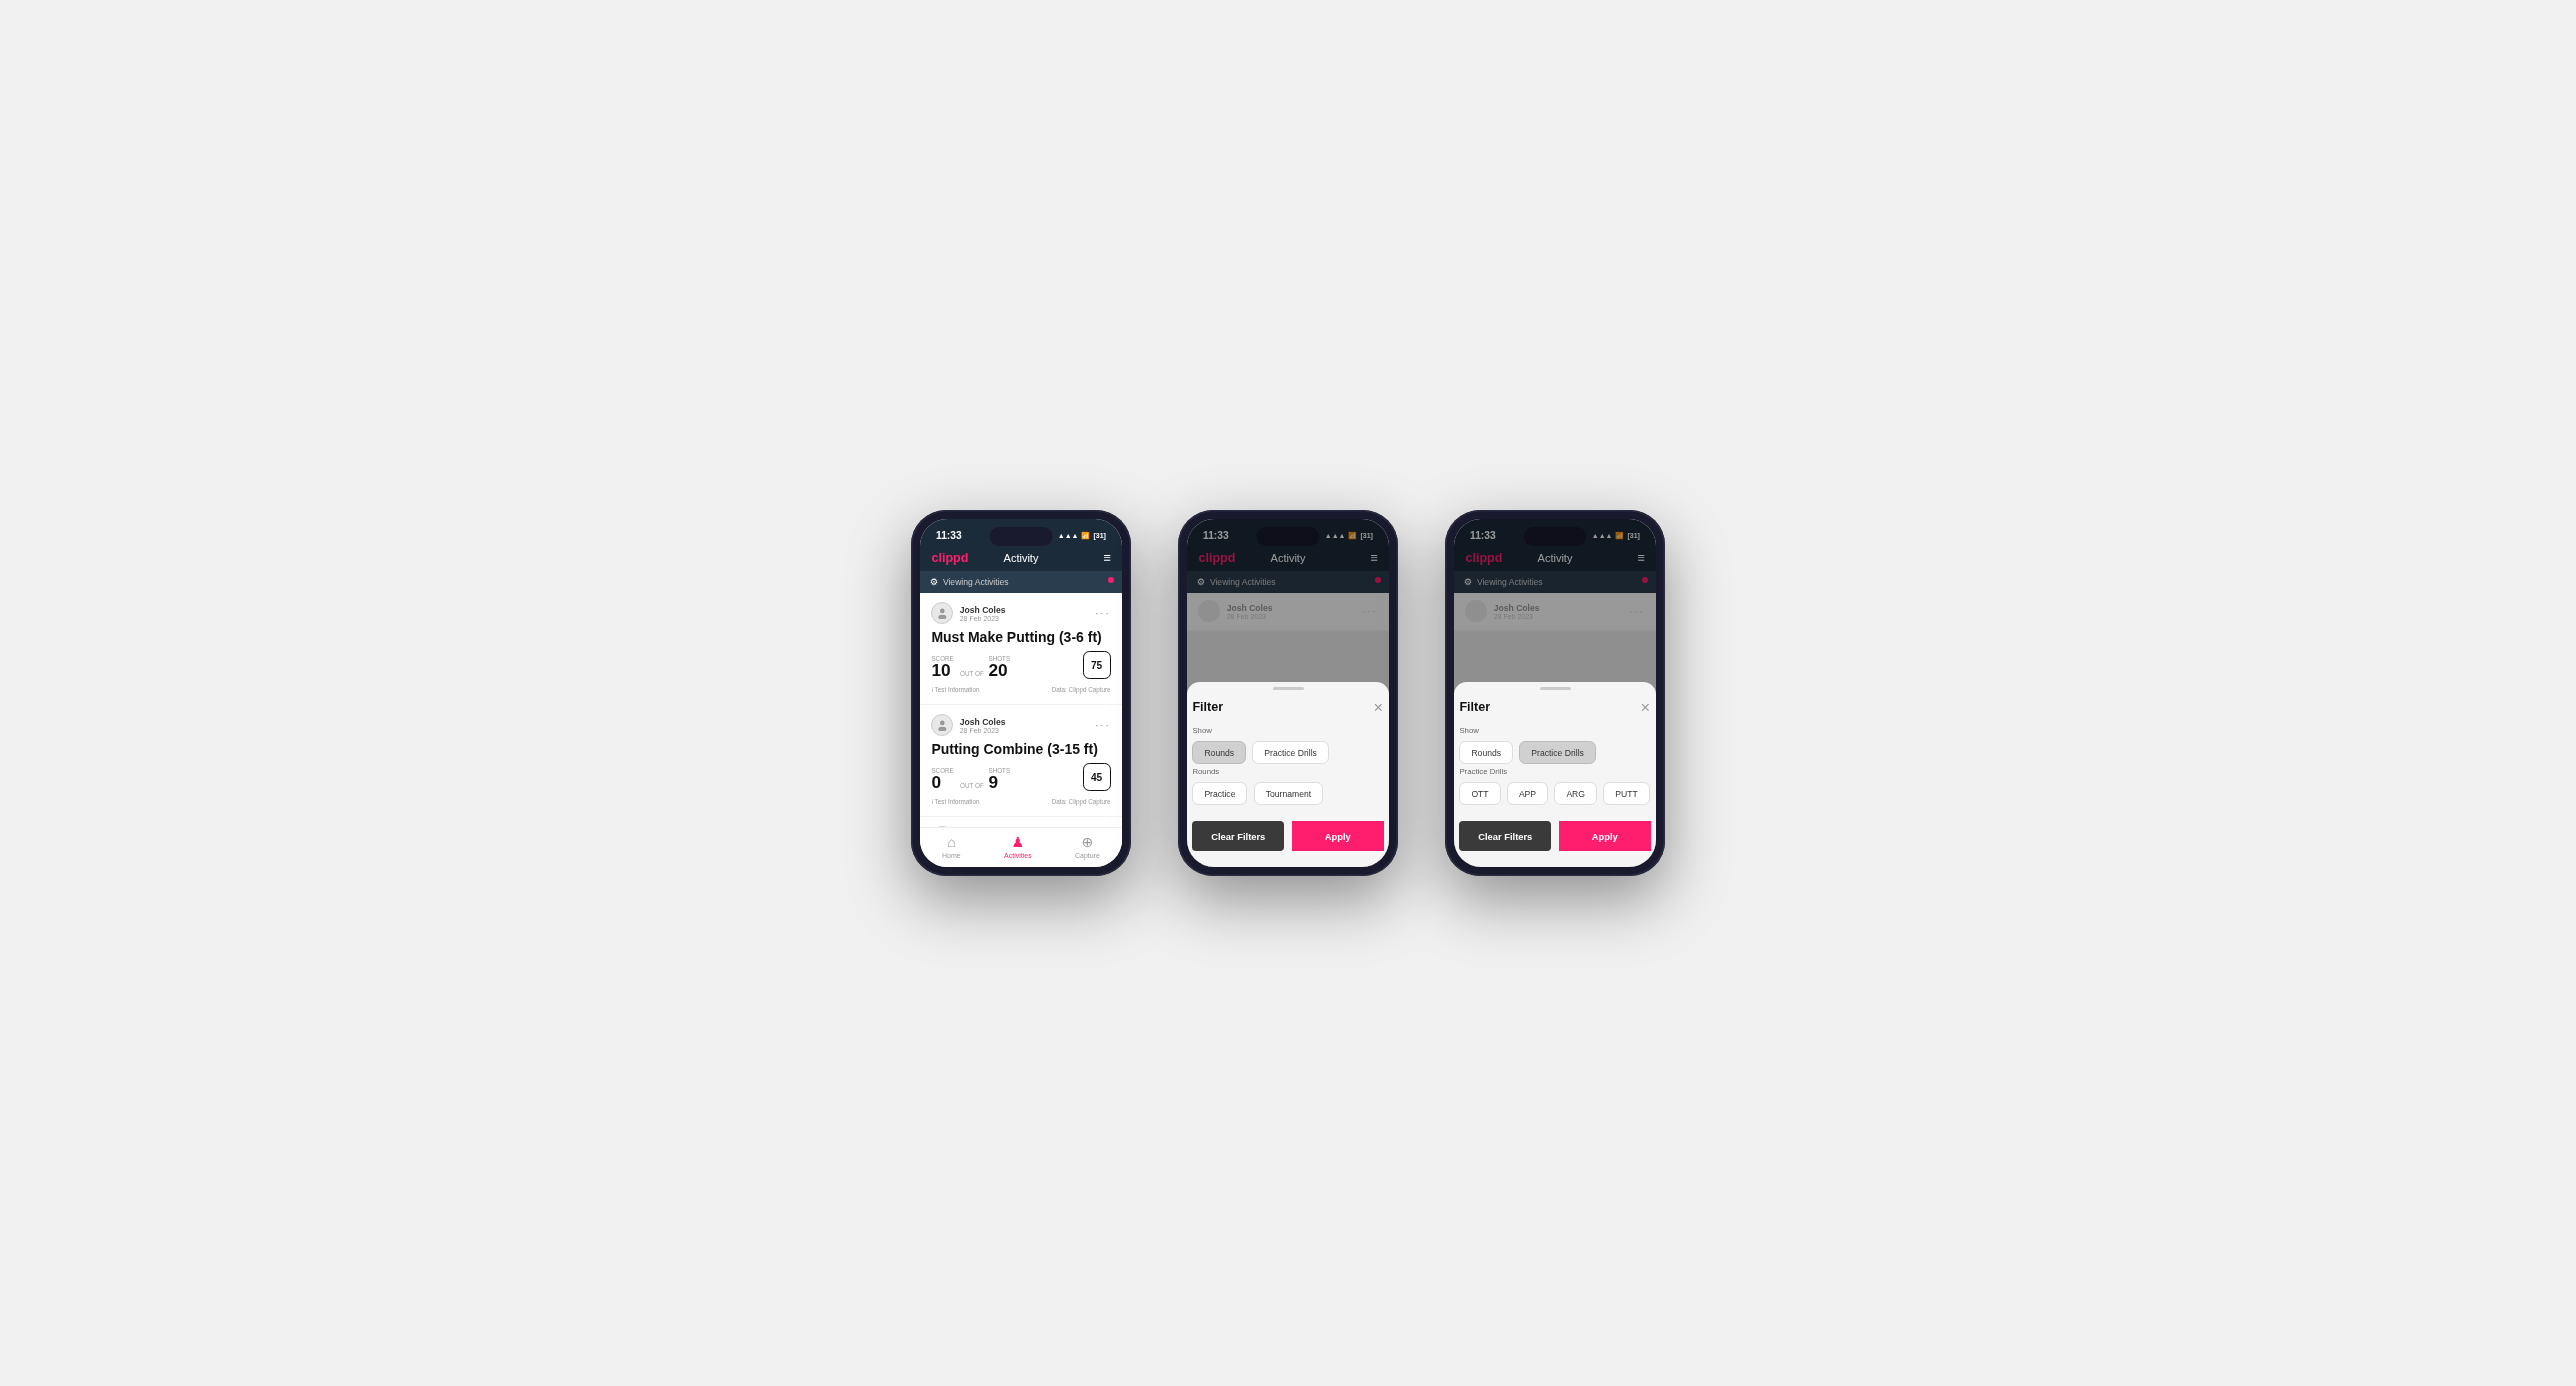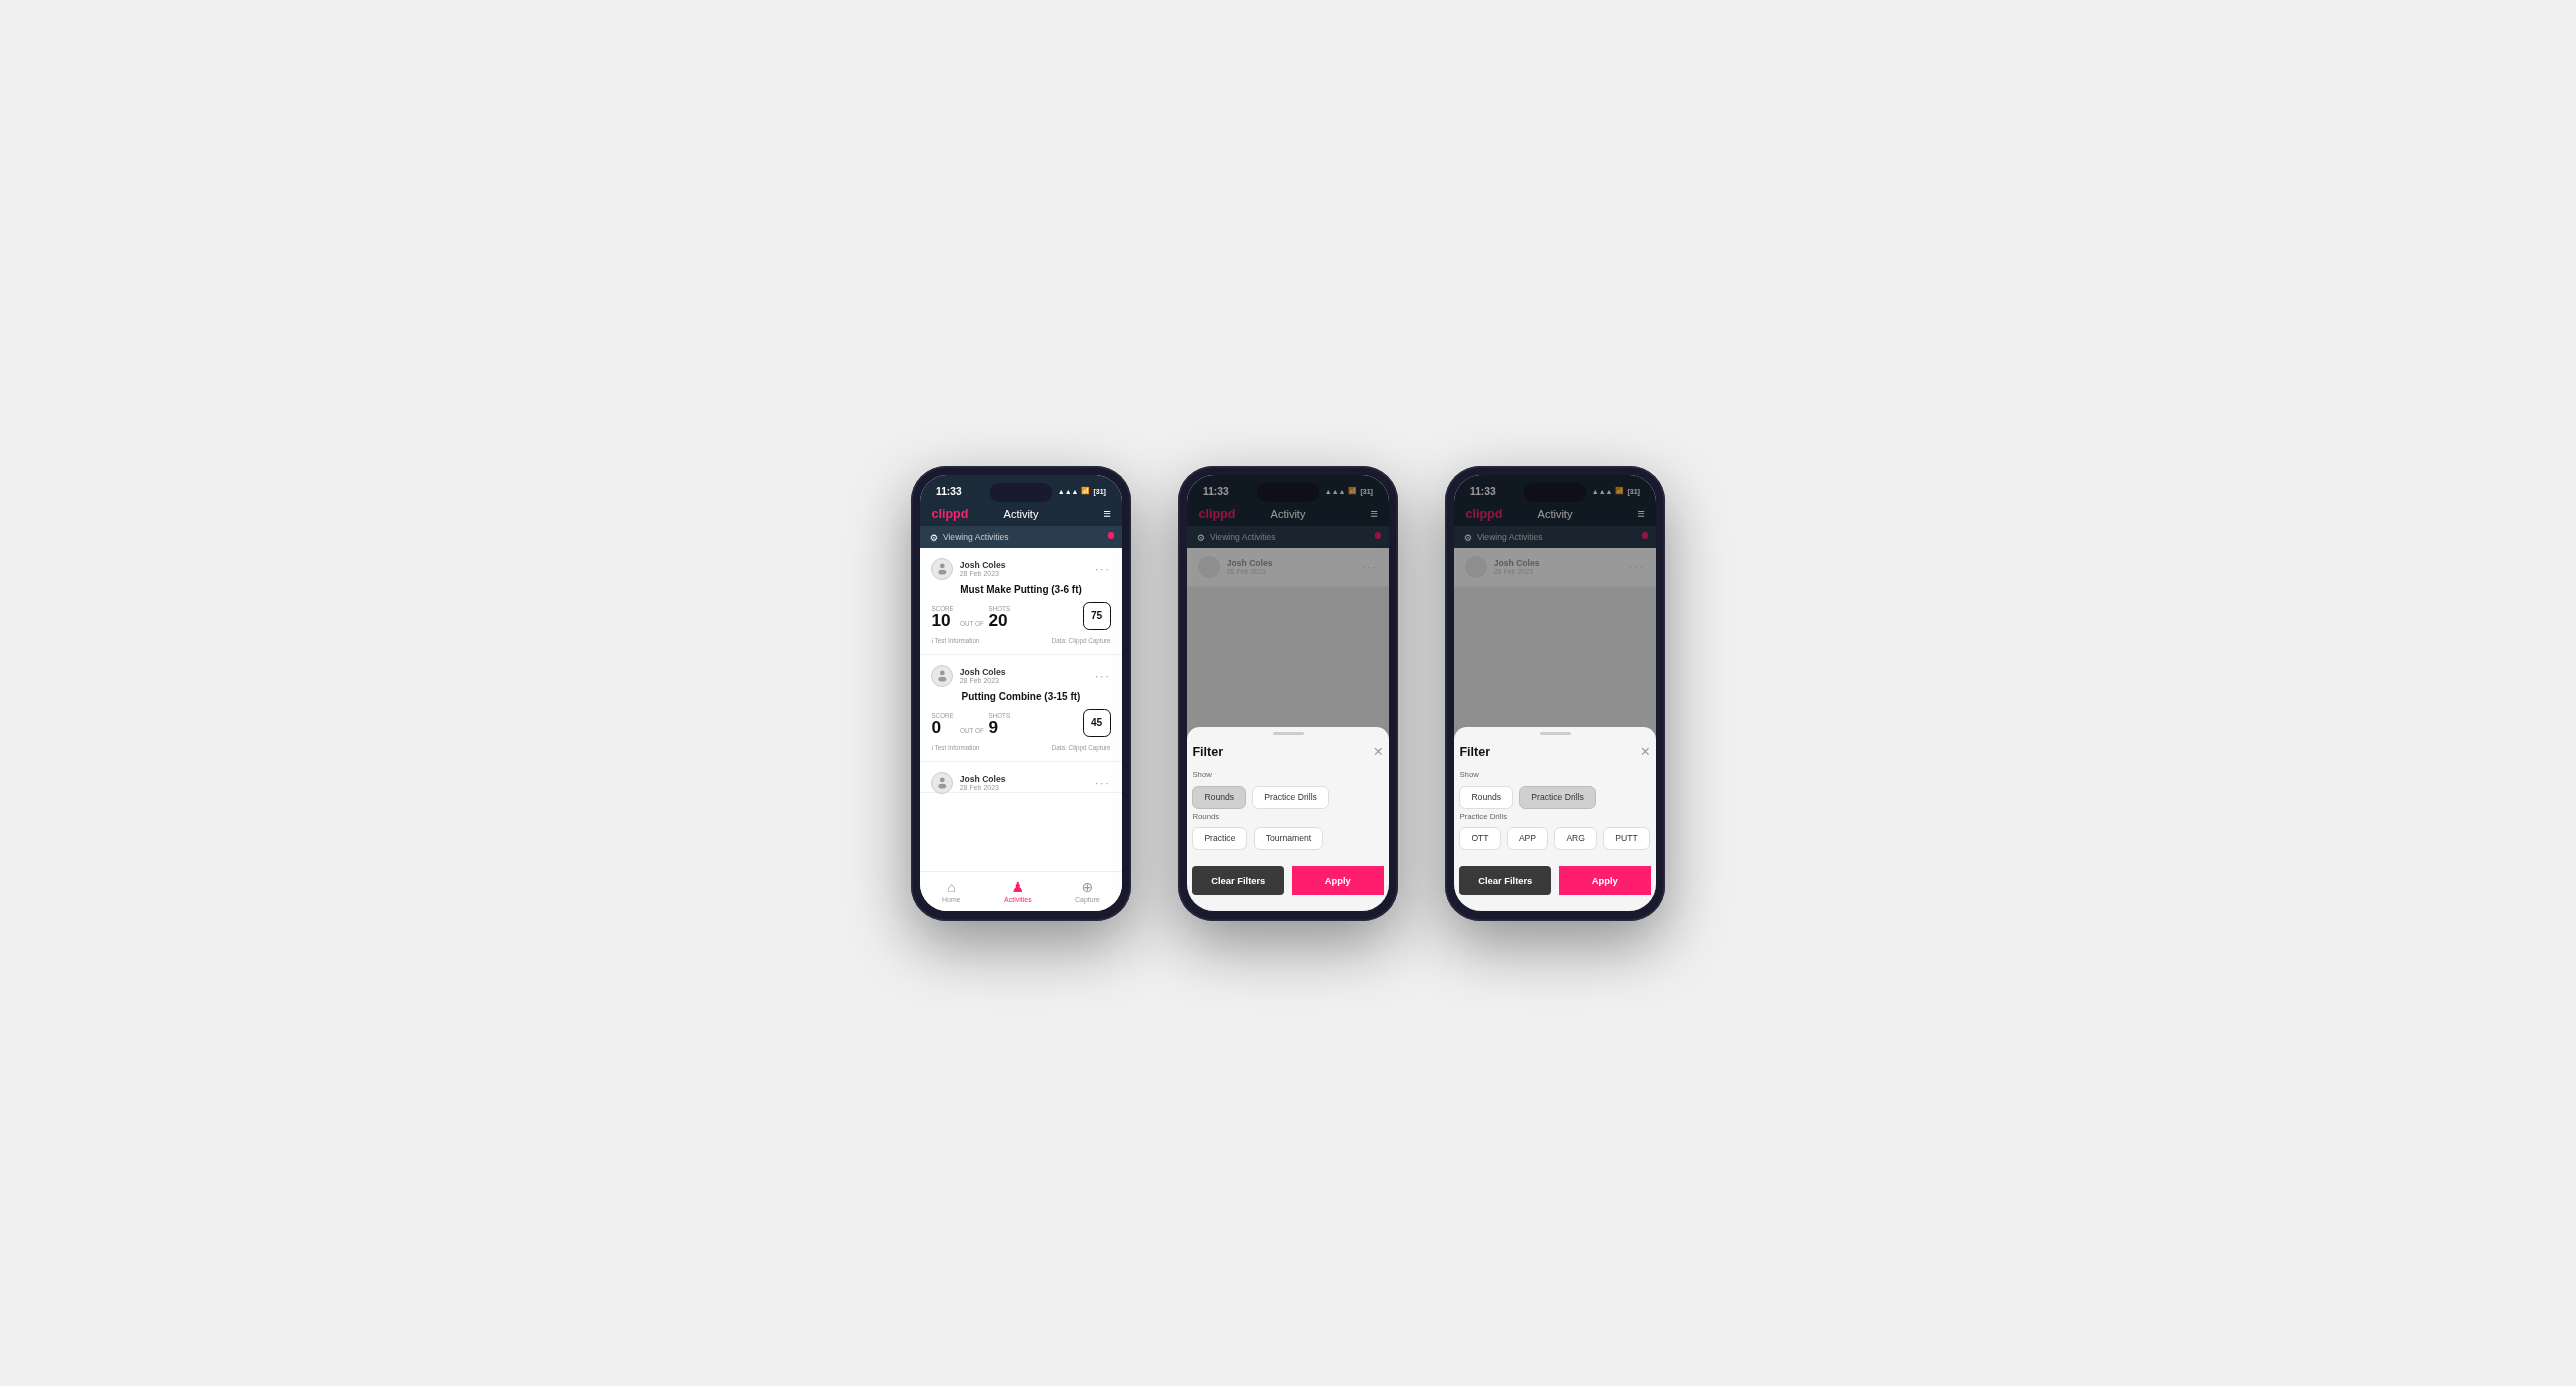--- a/index.html
+++ b/index.html
@@ -18,21 +18,21 @@
       align-items: center;
     }
     .phone-wrapper {
       display: flex;
       flex-direction: column;
       align-items: center;
     }
     
     .phone {
       width: 220px;
-      height: 455px;
+      height: 366px;
       background: #1a1a2e;
       border-radius: 35px;
       padding: 9.4px;
       box-shadow: 0 23.5px 63px rgba(0,0,0,0.4), inset 0 0 0 1.6px #2a2a3e;
       position: relative;
     }
     .phone-screen {
       width: 100%;
       height: 100%;
       background: #fff;
@@ -135,25 +135,24 @@
     }
     .user-info {
       display: flex;
       align-items: center;
       gap: 6.3px;
     }
     .user-name { font-size: 8.6px; font-weight: 600; color: #333; }
     .user-date { font-size: 7px; color: #999; }
     .more-dots { color: #999; font-size: 11px; letter-spacing: 1.6px; }
     .activity-title {
-      font-size: 10px;
+      font-size: 14px;
       font-weight: 700;
       color: #111;
       margin-bottom: 6.3px;
-      text-align: center;
     }
     .stats-row {
       display: flex;
       align-items: flex-end;
       gap: 4.7px;
       margin-bottom: 6.3px;
     }
     .stat-group { display: flex; flex-direction: column; }
     .stat-label { font-size: 6.3px; color: #999; text-transform: uppercase; }
     .stat-value { font-size: 17.3px; font-weight: 800; color: #111; line-height: 1; }

